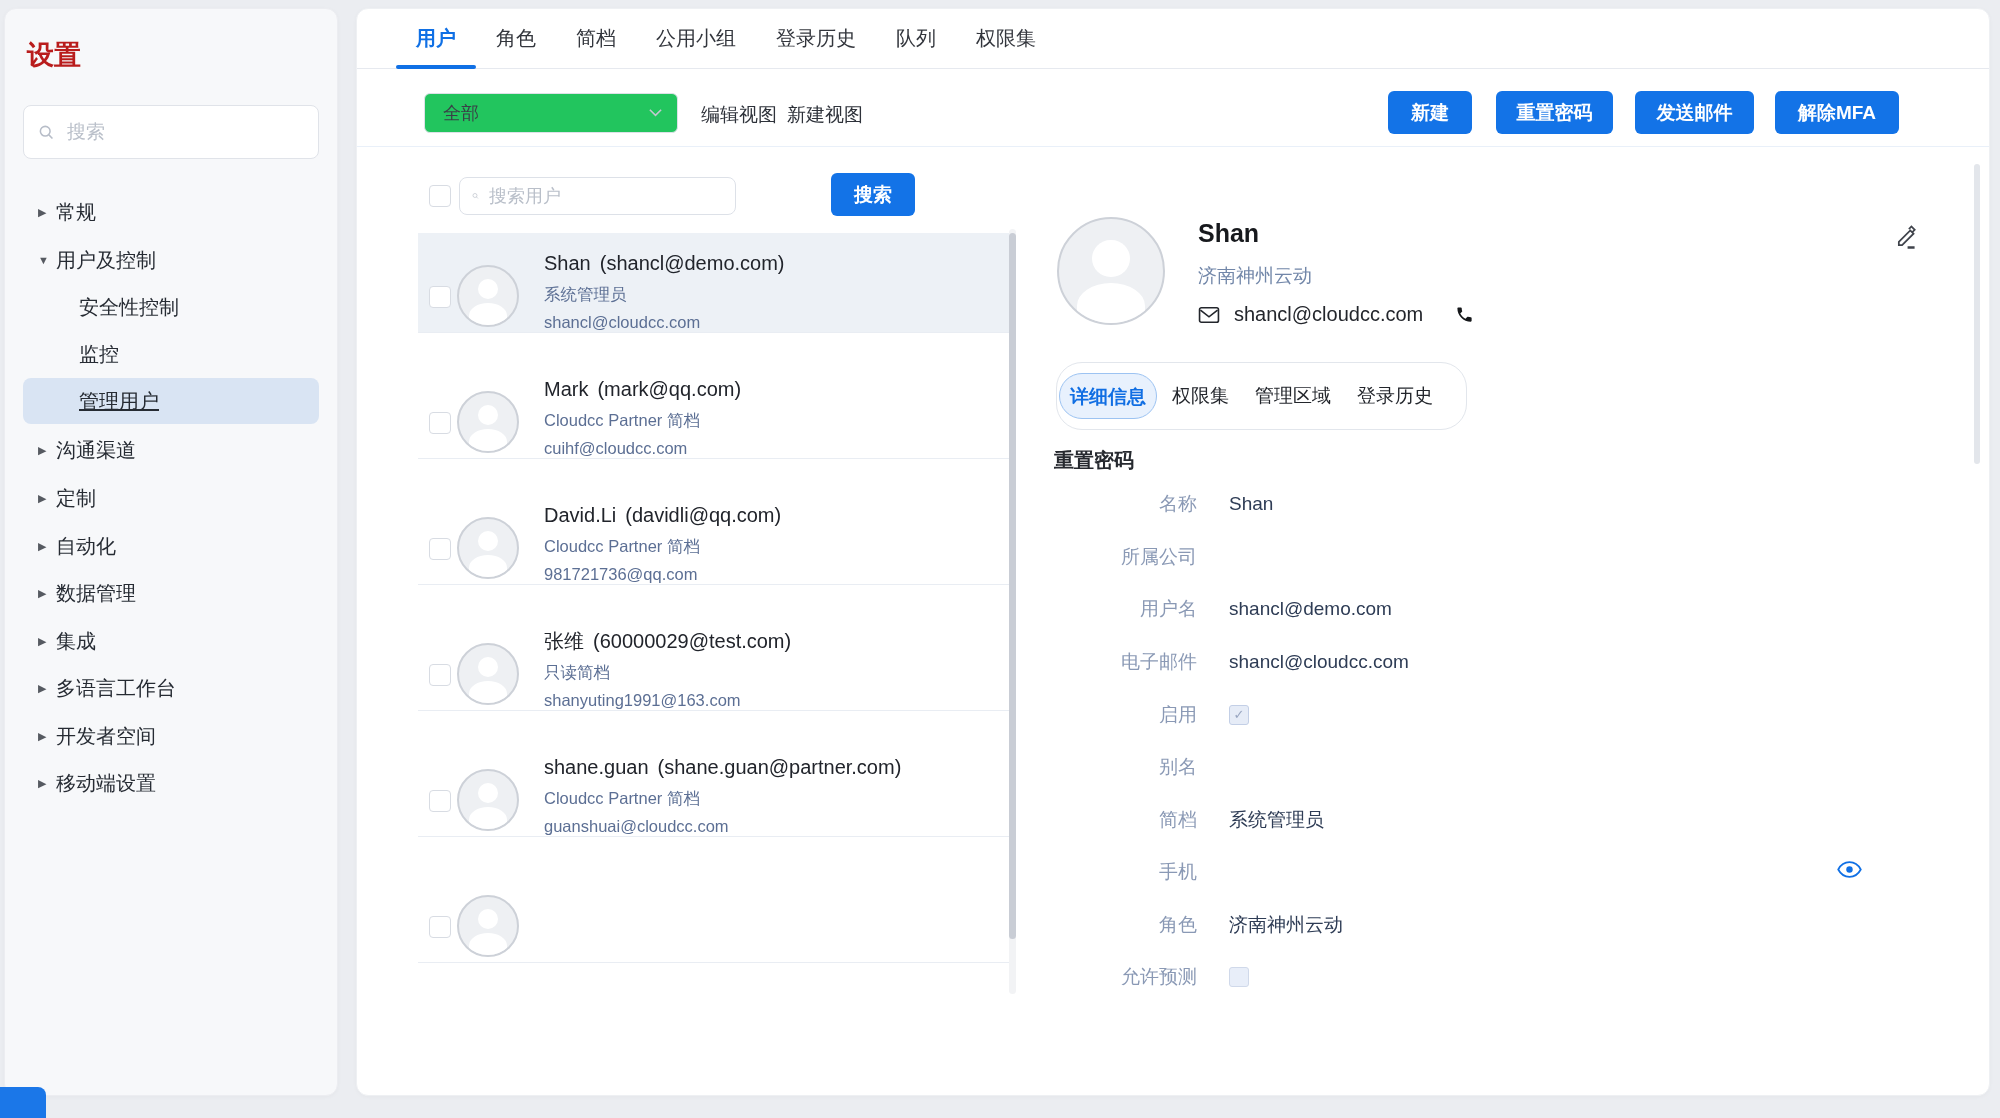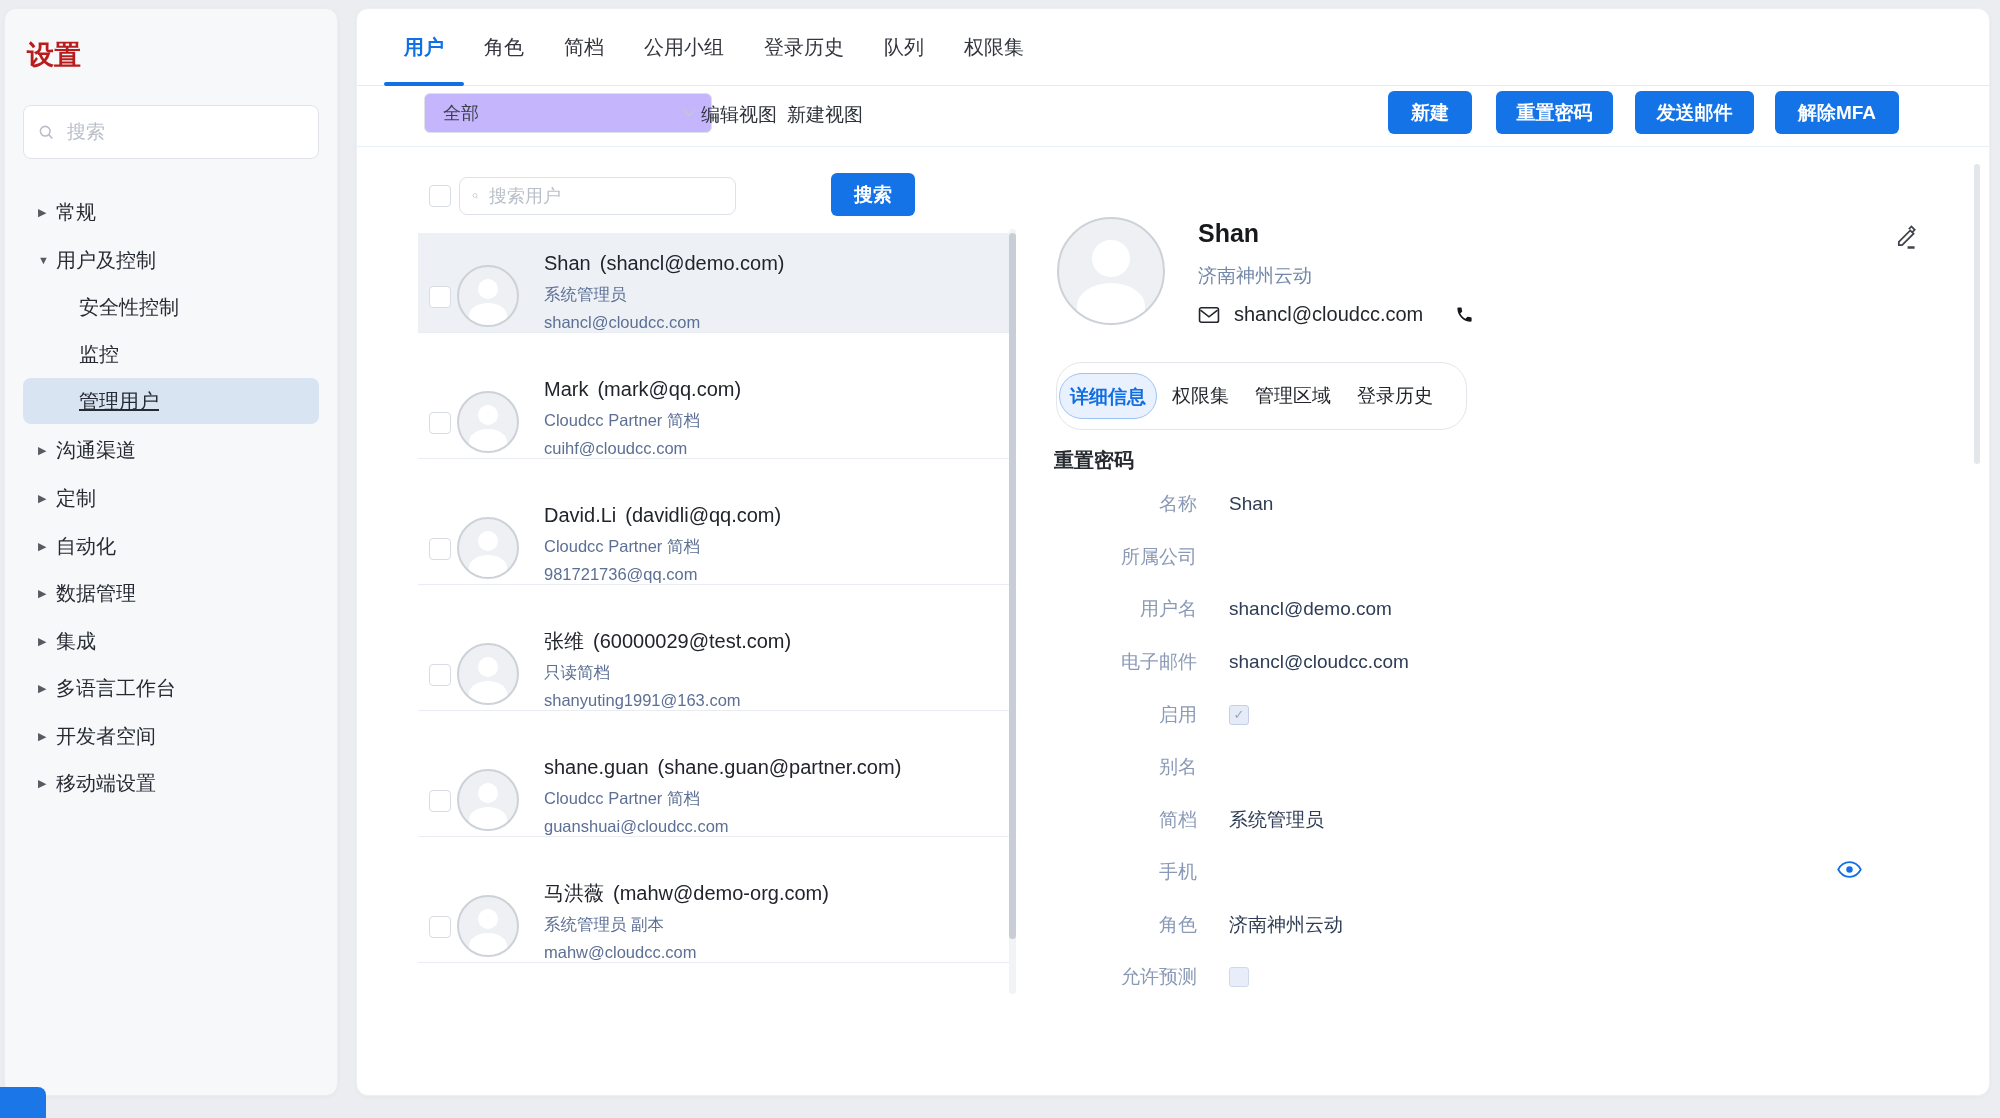--- a/index.html
+++ b/index.html
@@ -20,28 +20,28 @@
   .m-row{position:absolute;left:0;width:100%;height:32px;display:flex;align-items:center;font-size:20px;color:#262b33;cursor:default;}
   .m-caret{width:18px;margin-left:33px;font-size:11px;color:#565a61;}
   .m-child{padding-left:74px;}
   .m-selected{position:absolute;left:18px;width:296px;height:46px;background:#d9e4f3;border-radius:8px;
               display:flex;align-items:center;font-size:20px;color:#262b33;}
   .m-selected span{padding-left:56px;text-decoration:underline;}
 
   
   .card{position:absolute;left:356px;top:8px;width:1632px;height:1086px;background:#fff;
         border:1px solid #eef0f3;border-radius:12px;box-shadow:0 1px 4px rgba(0,0,0,.03);overflow:hidden;}
-  .tabbar{position:absolute;left:0;top:0;width:100%;height:77px;border-bottom:1px solid #e6e9ef;
-          display:flex;padding-left:27px;box-sizing:border-box;}
+  .tabbar{position:absolute;left:0;top:0;width:100%;height:60px;border-bottom:1px solid #e6e9ef;
+          display:flex;padding-left:39px;box-sizing:border-box;}
   .tab{position:relative;height:100%;display:flex;align-items:center;padding:0 20px;font-size:20px;color:#33363d;cursor:pointer;}
   .tab.active{color:#1070e5;font-weight:bold;}
   .tab.active::after{content:"";position:absolute;left:0;right:0;bottom:-1px;height:4px;background:#1070e5;border-radius:2px;}
 
-  .dd{position:absolute;left:67px;top:84px;width:288px;height:40px;border:1px solid #dde1e8;border-radius:6px;
-      display:flex;align-items:center;box-sizing:border-box;padding:0 14px 0 18px;font-size:18px;color:#3a3f47;background:#c4b5fd;}
+  .dd{position:absolute;left:67px;top:84px;width:254px;height:40px;border:1px solid #dde1e8;border-radius:6px;
+      display:flex;align-items:center;box-sizing:border-box;padding:0 14px 0 18px;font-size:18px;color:#3a3f47;background:#22c55e;}
   .dd .dd-val{flex:1;}
   .view-link{position:absolute;top:93px;font-size:19px;font-weight:500;color:#2e323a;cursor:pointer;}
   .btn{position:absolute;top:82px;height:43px;background:#1373e7;color:#fff;border:none;border-radius:6px;
        font-size:19px;font-weight:bold;font-family:inherit;cursor:pointer;}
   .toolbar-divider{position:absolute;left:0;top:137px;width:100%;height:1px;background:#e9f0f9;}
 
   
   .sel-all{position:absolute;left:72px;top:176px;width:20px;height:20px;border:1px solid #d8dce3;border-radius:4px;background:#fff;}
   .u-search{position:absolute;left:102px;top:168px;width:277px;height:38px;border:1px solid #dde1e8;border-radius:8px;
             display:flex;align-items:center;box-sizing:border-box;padding:0 12px;background:#fff;}
@@ -240,25 +240,20 @@
         <div class="avatar u-avatar"></div>
         <div class="u-text">
           <div class="u-name"><span>shane.guan</span><span class="acct">(shane.guan@partner.com)</span></div>
           <div class="u-sub">Cloudcc Partner 简档</div>
           <div class="u-sub">guanshuai@cloudcc.com</div>
         </div>
       </div>
       <div class="u-row" style="top:630px">
         <div class="u-check"></div>
         <div class="avatar u-avatar"></div>
-        <div class="u-text">
-          <div class="u-name"><span>马洪薇</span><span class="acct">(mahw@demo-org.com)</span></div>
-          <div class="u-sub">系统管理员 副本</div>
-          <div class="u-sub">mahw@cloudcc.com</div>
-        </div>
       </div>
     </div>
     <div class="list-scroll">
         <div class="list-thumb"></div>
       </div>
 
     <div class="avatar d-avatar"></div>
     <div class="d-name">Shan</div>
     <div class="d-company">济南神州云动</div>
     <div class="d-mailrow">

